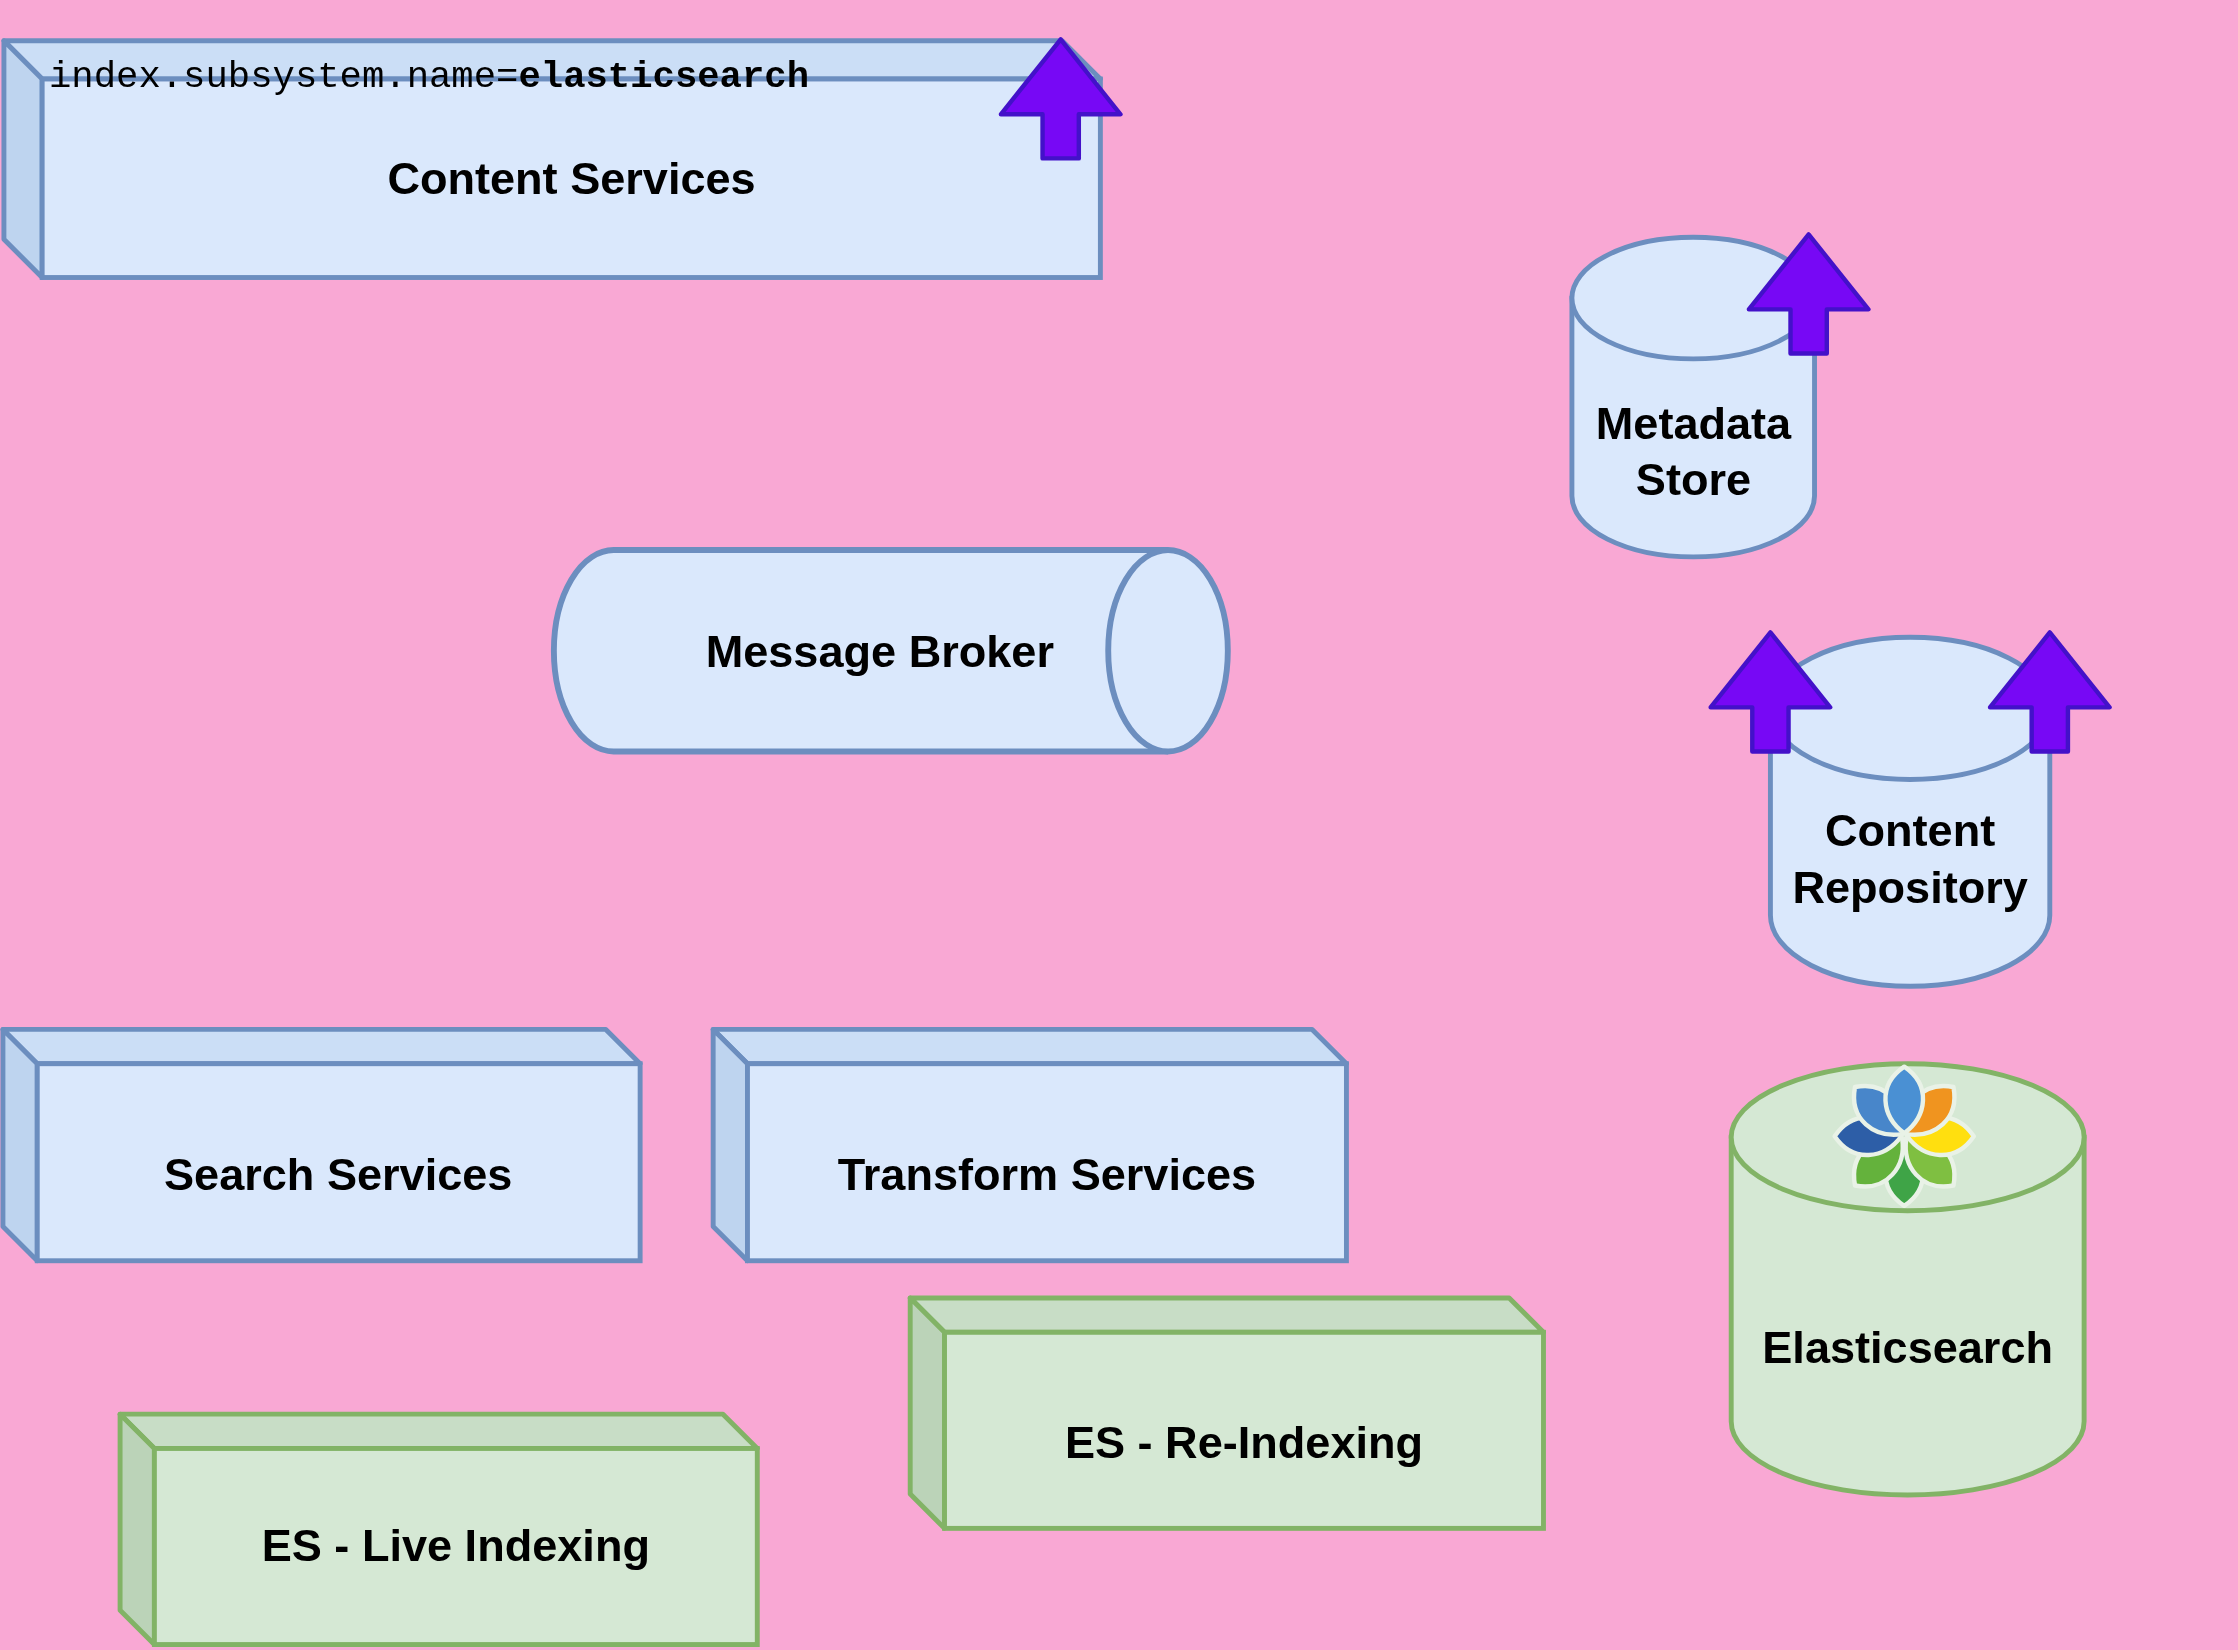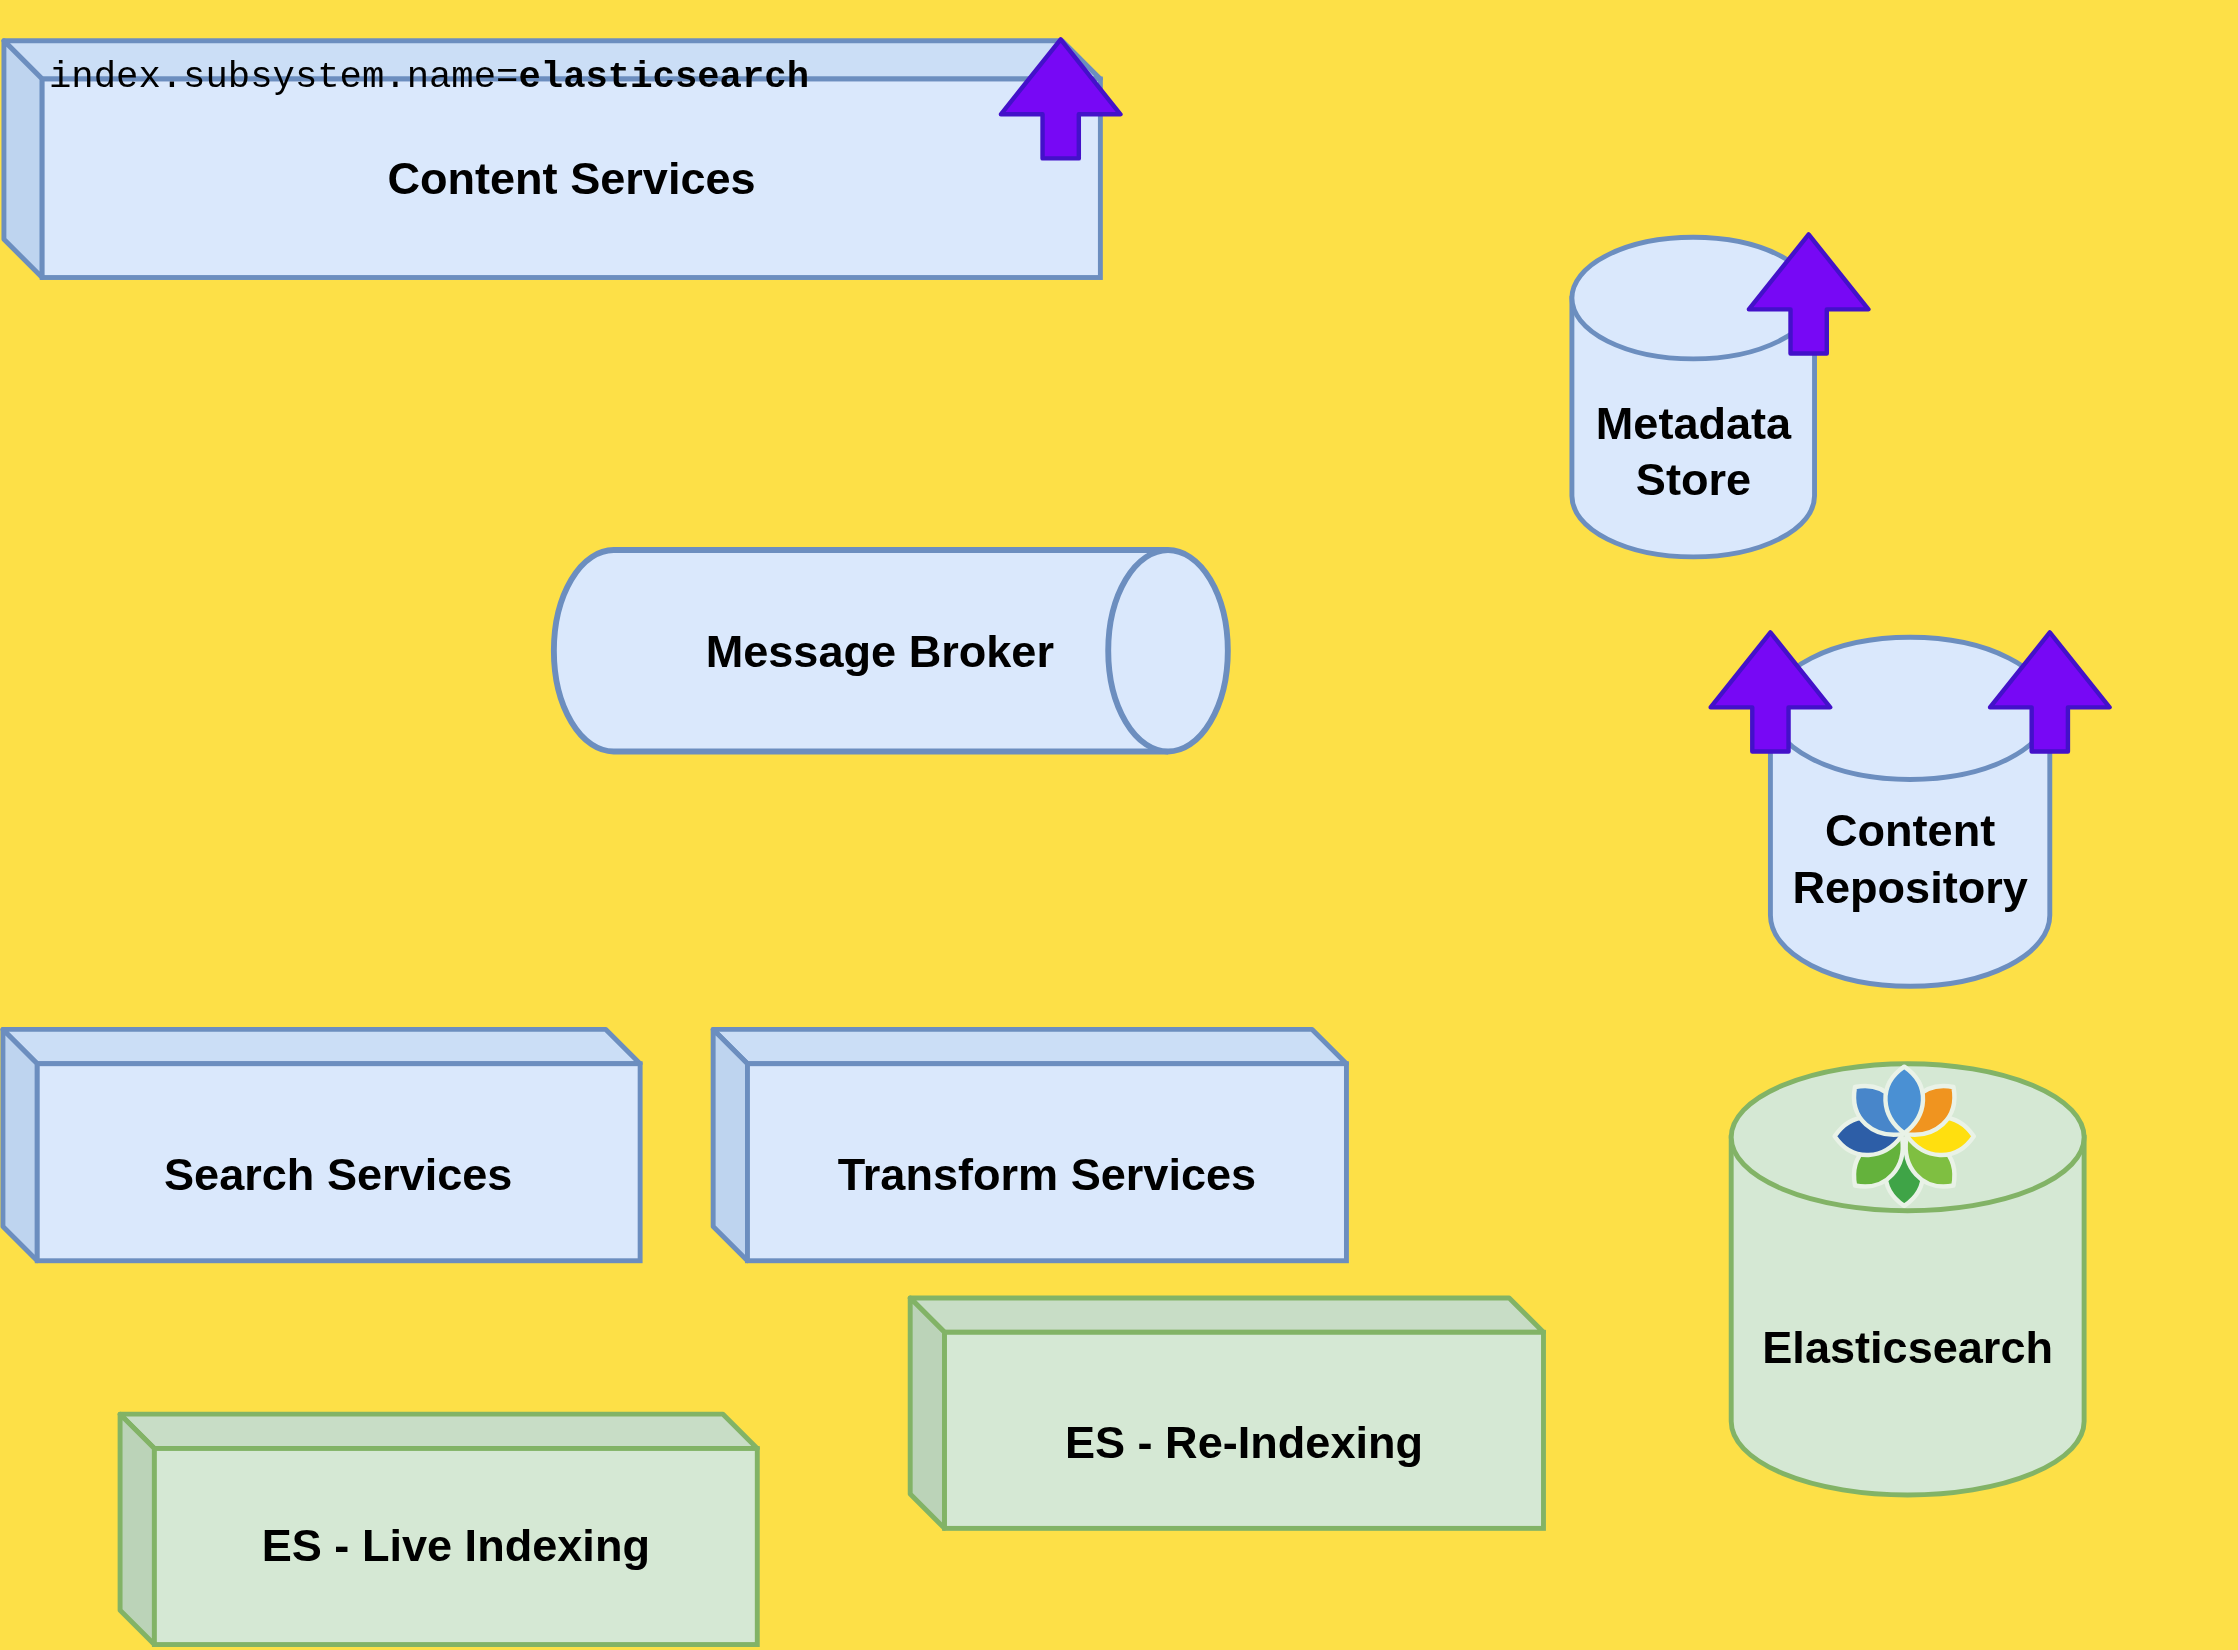--- a/index.html
+++ b/index.html
@@ -1,20 +1,20 @@
 <!DOCTYPE html>
 <html style="font-size:7.8px"><head>
 <meta charset="utf-8">
 <style>
   html, body { margin: 0; padding: 0; background: #000; }
   .stage {
     position: relative;
     width: 2239px;
     height: 1651px;
-    background: #fde047;
+    background: #f9a8d4;
     overflow: hidden;
   }
   svg { display: block; }
 
   
   .cube-blue .front { fill: #dae8fc; stroke: #6c8ebf; stroke-width: 10; }
   .cube-blue .top   { fill: #cbdef6; stroke: #6c8ebf; stroke-width: 10; stroke-linejoin: round; }
   .cube-blue .side  { fill: #bed4ef; stroke: #6c8ebf; stroke-width: 10; stroke-linejoin: round; }
 
   

